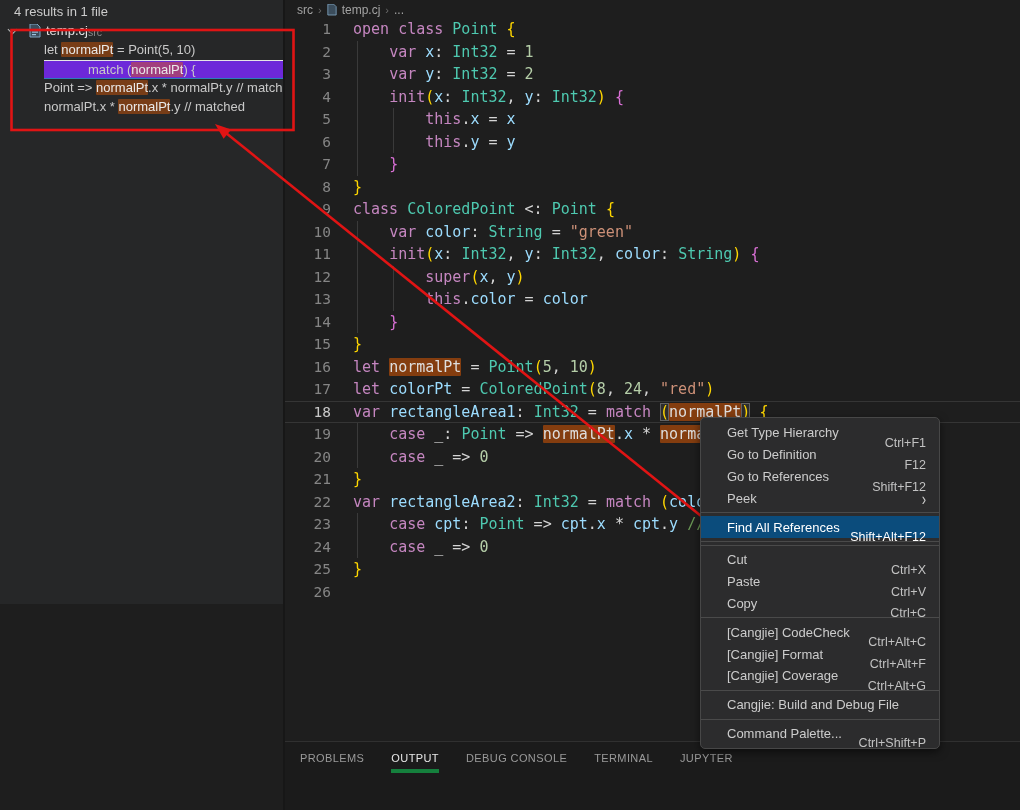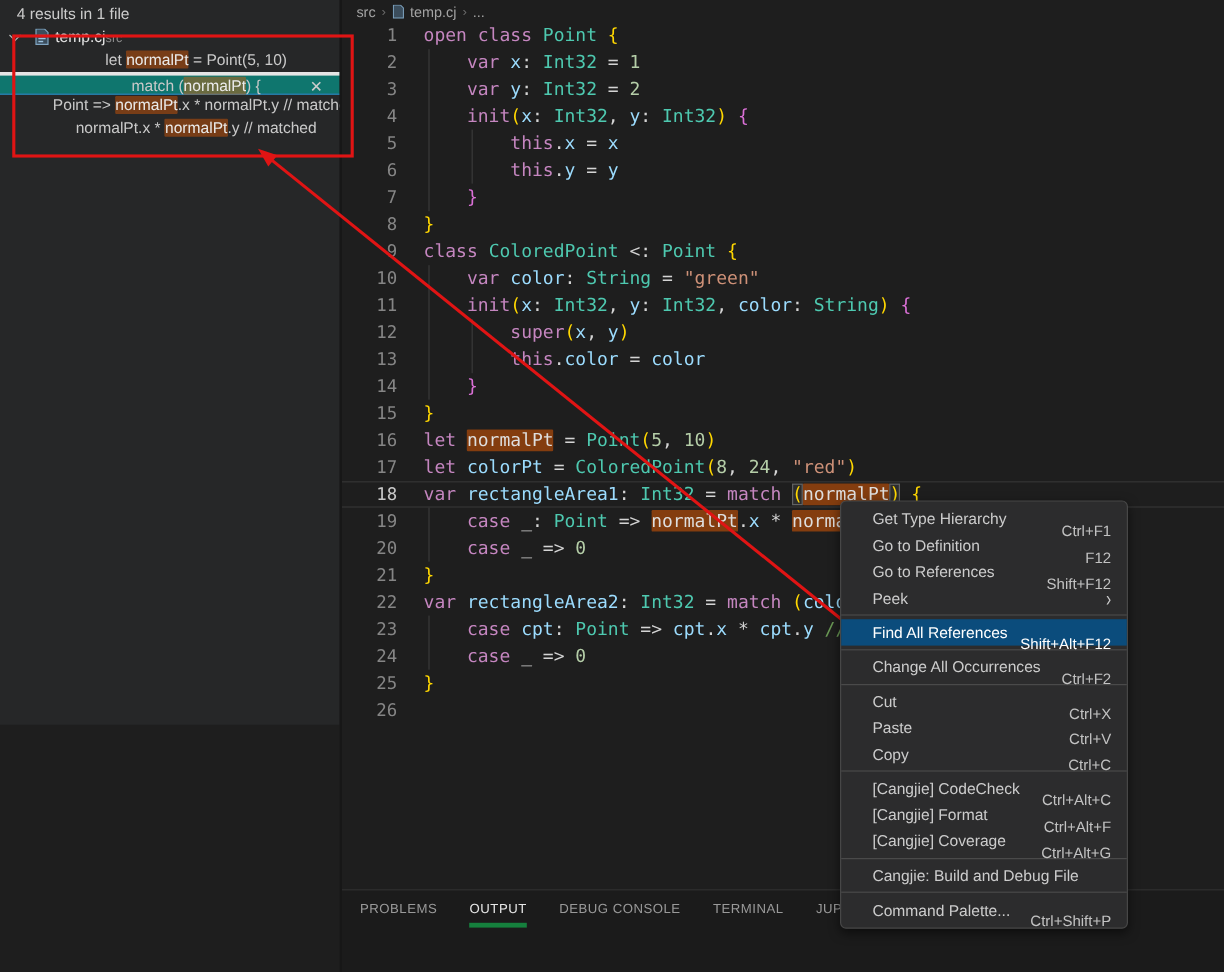--- a/index.html
+++ b/index.html
@@ -1,34 +1,34 @@
 <!DOCTYPE html>
 <html><head>
 <meta charset="utf-8">
 <style>
   * { margin:0; padding:0; box-sizing:border-box; }
   html,body { width:1020px; height:810px; overflow:hidden; background:#1e1e1e;
               font-family:"Liberation Sans", sans-serif; }
   #stage { position:relative; width:1020px; height:810px; background:#1e1e1e; }
 
   
-  #sidebar { position:absolute; left:0; top:0; width:283px; height:604px; background:#262728;text-align:center; }
+  #sidebar { position:absolute; left:0; top:0; width:283px; height:604px; background:#262728; }
   #ref-summary { position:absolute; left:14px; top:4px; font-size:13px; color:#cccccc; }
   #file-row { position:absolute; left:0; top:21px; width:283px; height:20px; }
   .chev { position:absolute; left:9px; top:5px; width:7px; height:7px;
           border-left:1.6px solid #b8b8b8; border-bottom:1.6px solid #b8b8b8;
           transform:rotate(-45deg); }
   #file-row .ficon { position:absolute; left:29px; top:3px; }
   #file-name { position:absolute; left:46px; top:2px; font-size:13px; color:#e4e4e4; }
   #file-badge { position:absolute; left:88px; top:5px; font-size:10.5px; color:#8b8b8b; }
   #results { position:absolute; left:0; top:41px; width:283px; }
   .res-row { position:relative; width:283px; height:18.7px; padding-left:44px;
              font-size:13px; color:#c9c9c9; line-height:18.7px; white-space:pre; }
-  .res-row.sel { background:#0f766e; border-top:3px solid #e5e5e5; border-bottom:1px solid #2b7fb8;
-                 height:19.7px; line-height:18px; }
+  .res-row.sel { background:#6d28d9; border-top:1px solid #e5e5e5; border-bottom:1px solid #2b7fb8;
+                 height:19.7px; line-height:18px;margin-left:44px; }
   .res-hl { background:rgba(234,92,0,.42); color:#eaeaea; border-radius:1px; }
   .close-x { position:absolute; right:14px; top:1px; color:#cccccc; font-size:13px;
              line-height:18px; cursor:pointer; }
 
   
   #divider { position:absolute; left:283px; top:0; width:2px; height:810px; background:#171717; }
 
   
   #editor { position:absolute; left:285px; top:0; width:735px; height:741px; background:#1e1e1e; overflow:hidden; }
   #breadcrumb { position:absolute; left:12px; top:1px; height:18px; display:flex; align-items:center;
@@ -181,24 +181,20 @@
       <div class="mi">
         <span class="lbl">Peek</span>
         <span class="sub">›</span>
       </div>
       <div class="msep"></div>
       <div class="mi sel">
         <span class="lbl">Find All References</span>
         <span class="sc">Shift+Alt+F12</span>
       </div>
       <div class="msep"></div>
-      <div class="mi">
-        <span class="lbl">Change All Occurrences</span>
-        <span class="sc">Ctrl+F2</span>
-      </div>
       <div class="msep"></div>
       <div class="mi">
         <span class="lbl">Cut</span>
         <span class="sc">Ctrl+X</span>
       </div>
       <div class="mi">
         <span class="lbl">Paste</span>
         <span class="sc">Ctrl+V</span>
       </div>
       <div class="mi">

